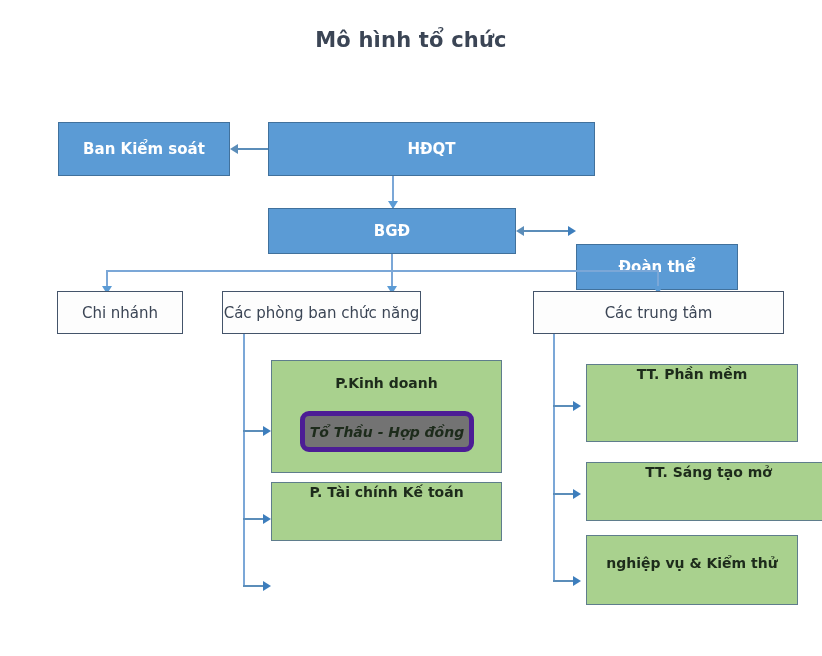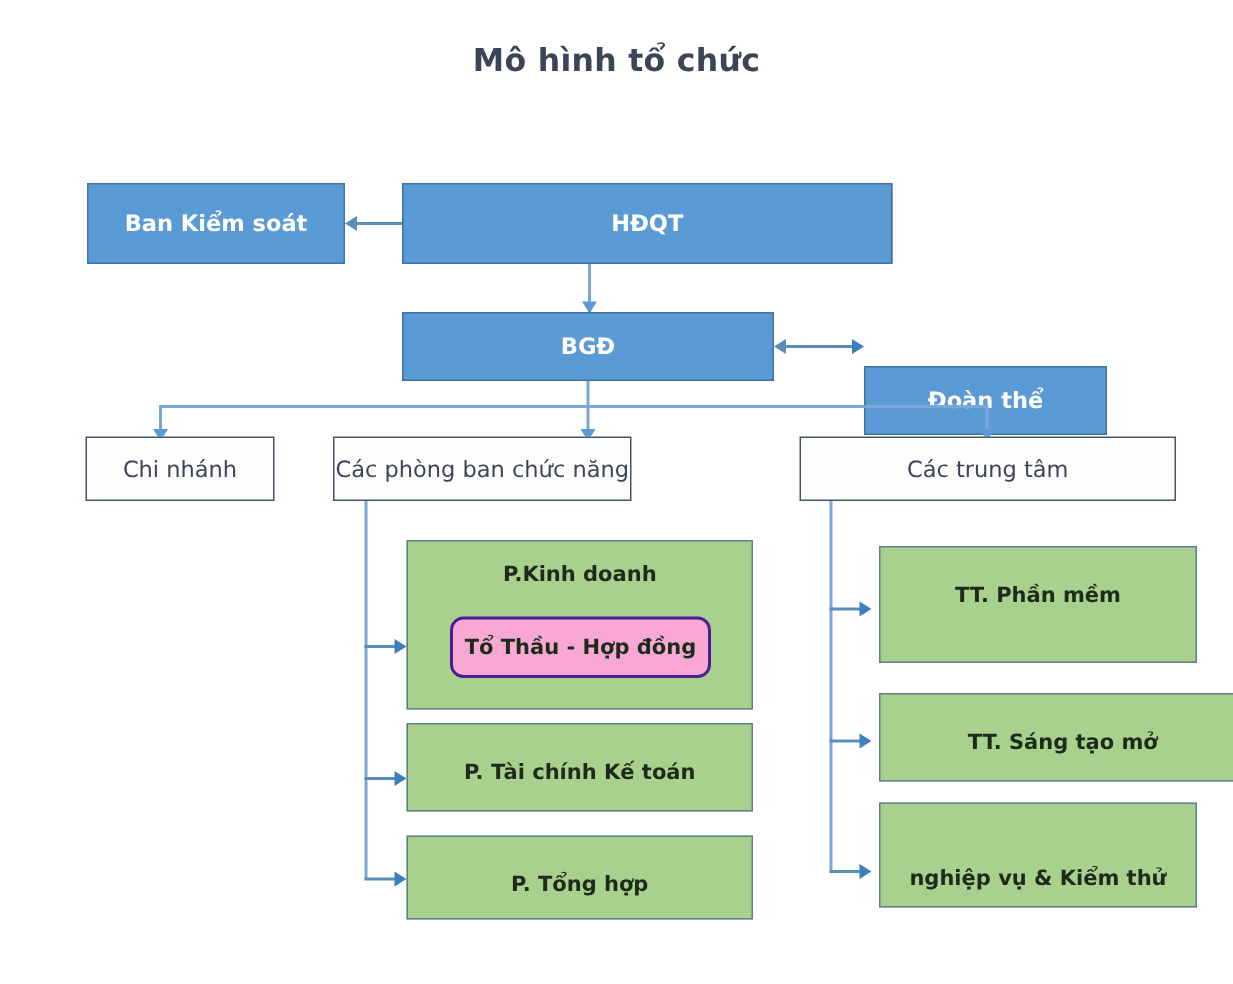--- a/index.html
+++ b/index.html
@@ -74,34 +74,35 @@
   }
 
   
   .node.green.top-label {
     align-items: flex-start;
     padding-top: 14px;
   }
   
   .node.green.upper-label {
     align-items: flex-start;
-    padding-top: 24px;
+    padding-top: 1px;
   }
 
   
   .subnode {
     position: absolute;
     box-sizing: border-box;
     display: flex;
     align-items: center;
     justify-content: center;
-    background: #f9a8d4;
-    border: 2px solid #4c1d95;
+    background: #737373;
+    border: 5px solid #4c1d95;
     border-radius: 9px;
     color: #1d2b1b;
+    font-style: italic;
     font-weight: bold;
     font-size: 14px;
   }
 
   
   .conn {
     position: absolute;
     background: #7ba7d7;
   }
   .conn.v { width: 2px; }
@@ -202,23 +203,20 @@
   </div>
 
   <div class="subnode" style="left:300px; top:411px; width:174px; height:41px;">
     <span class="label">Tổ Thầu - Hợp đồng</span>
   </div>
 
   <div class="node green upper-label" style="left:271px; top:482px; width:231px; height:59px;">
     <span class="label">P. Tài chính Kế toán</span>
   </div>
 
-  <div class="node green upper-label" style="left:271px; top:557px; width:231px; height:56px;">
-    <span class="label">P. Tổng hợp</span>
-  </div>
 
   <div class="conn v" style="left:553px; top:334px; height:247px;"></div>
 
   <div class="conn h dark" style="left:553px; top:405px; width:24px;"></div>
   <div class="arrow right" style="left:573px; top:401px;"></div>
 
   <div class="conn h dark" style="left:553px; top:493px; width:24px;"></div>
   <div class="arrow right" style="left:573px; top:489px;"></div>
 
   <div class="conn h dark" style="left:553px; top:580px; width:24px;"></div>

